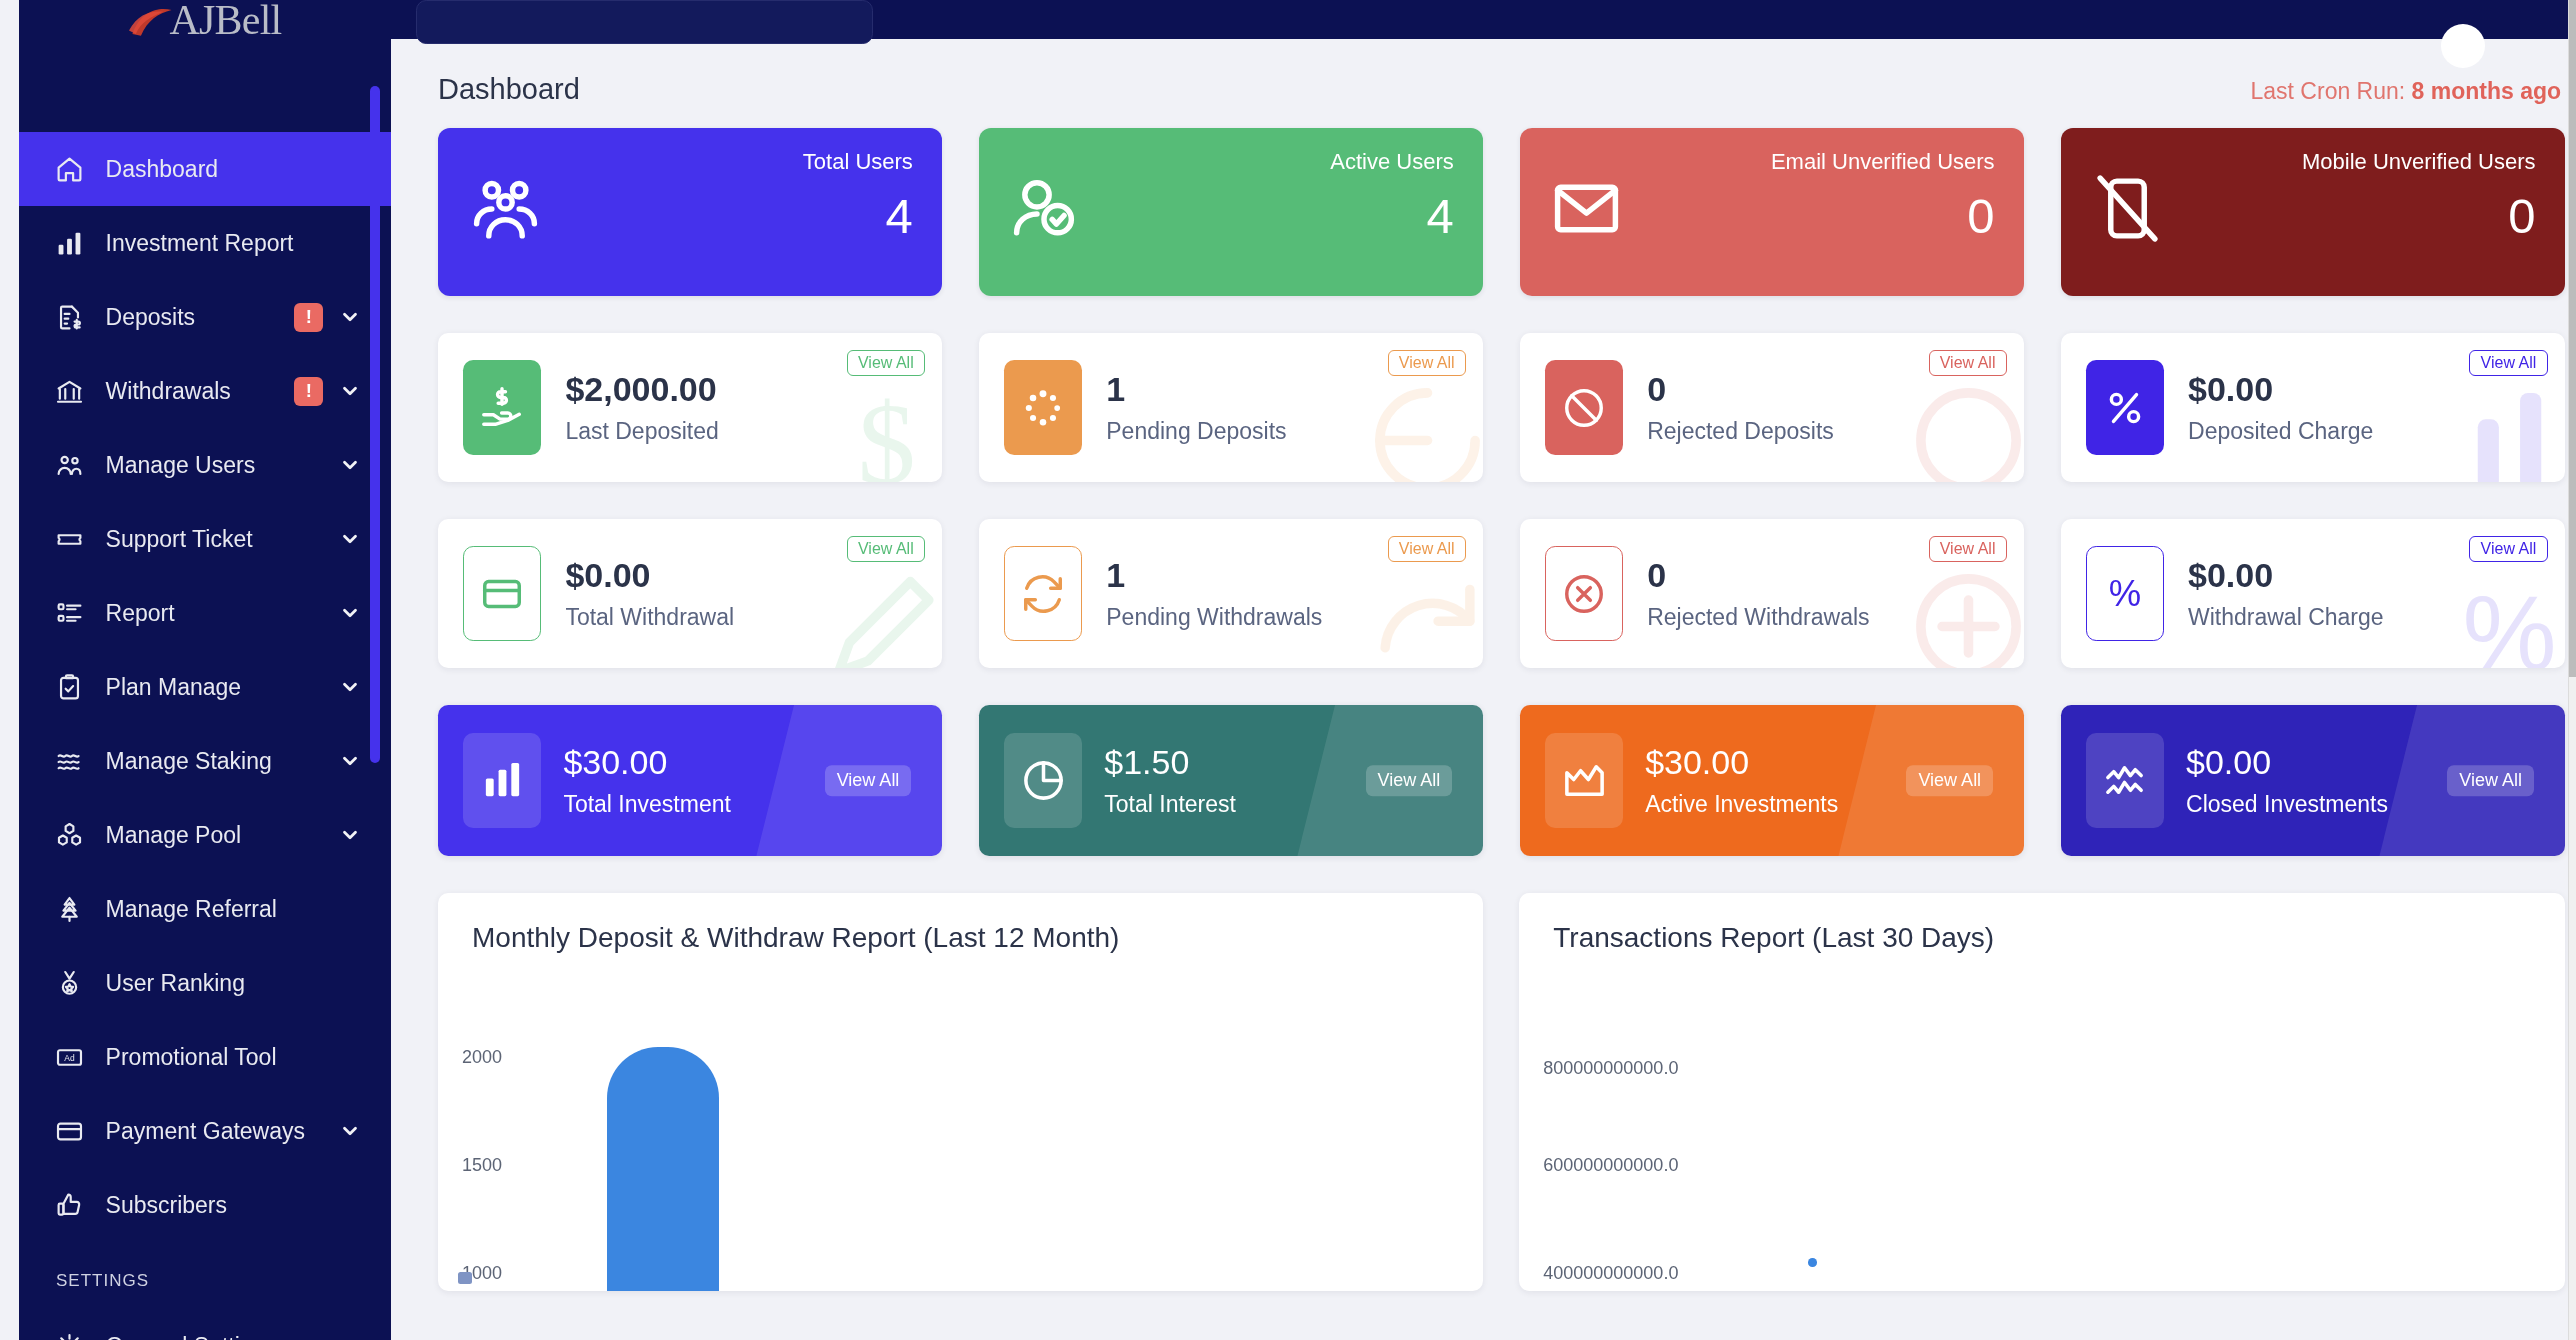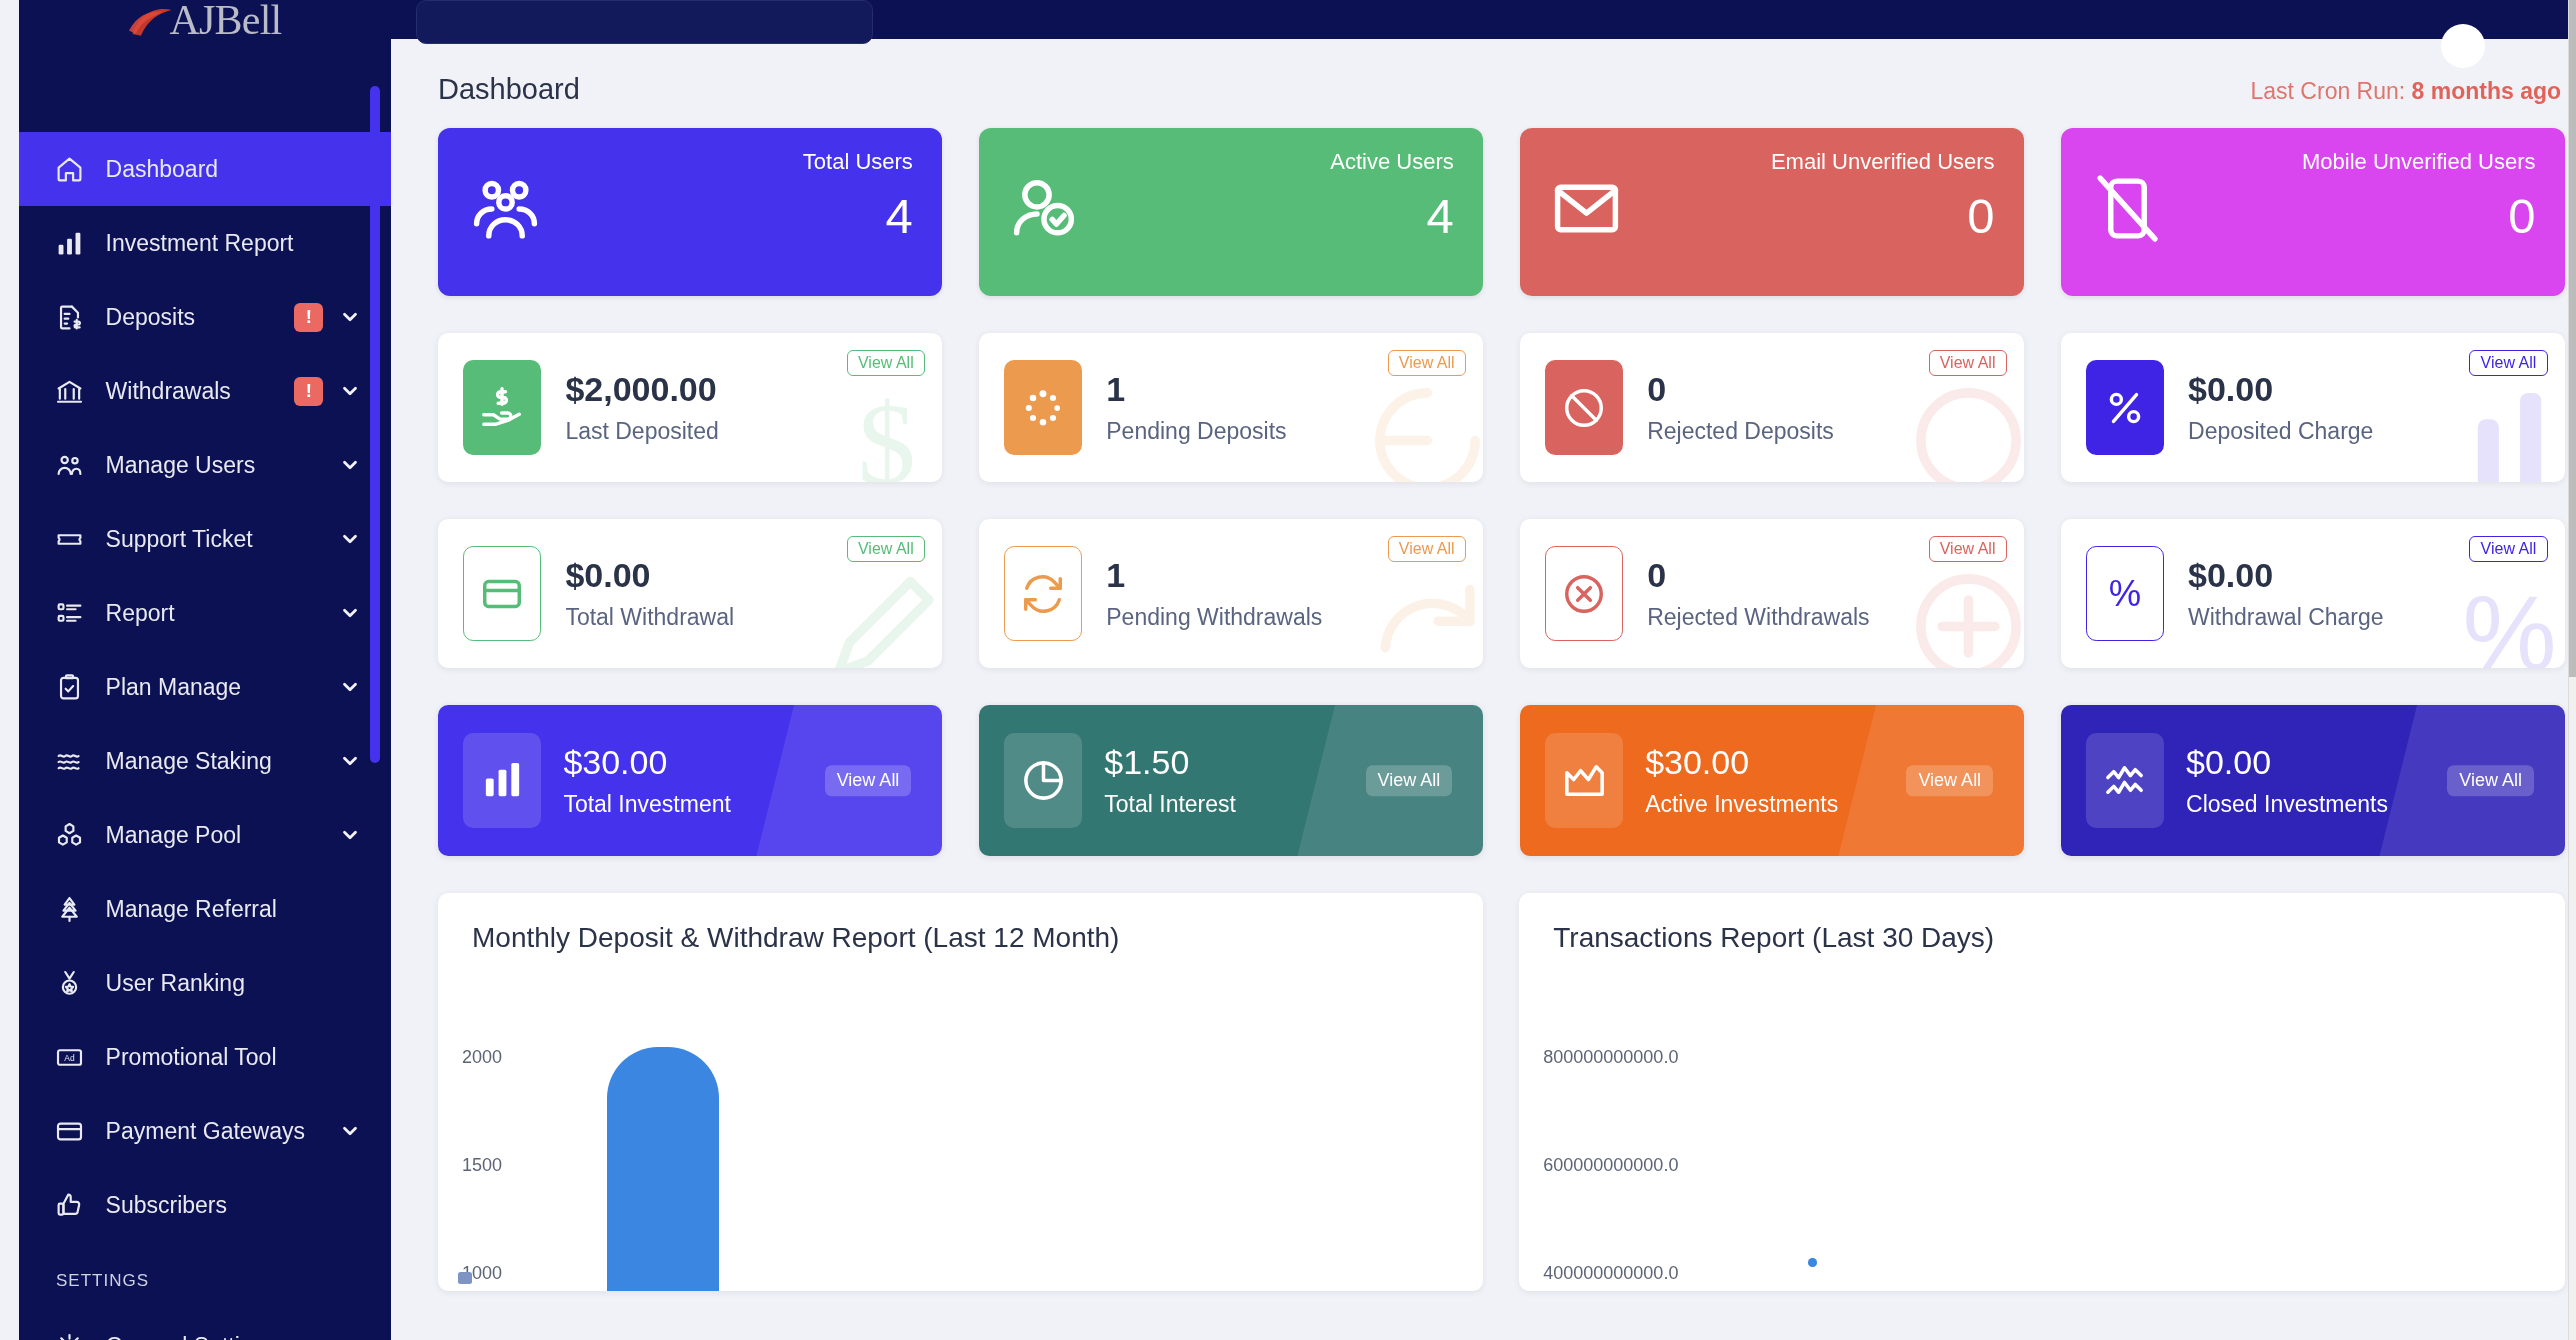--- a/index.html
+++ b/index.html
@@ -434,21 +434,21 @@
           <div class="stat" style="background: rgb(217, 99, 94);">
             <div class="stat-icon">
               <svg viewBox="0 0 24 24" fill="none" stroke="currentColor" stroke-width="1.8" stroke-linecap="round" stroke-linejoin="round">
                 <rect x="2.5" y="5" width="19" height="14" rx="1"></rect>
                 <path d="M2.5 6 12 13.5 21.5 6"></path>
               </svg>
             </div>
             <div class="stat-label">Email Unverified Users</div>
             <div class="stat-value">0</div>
           </div>
-          <div class="stat" style="background: #d946ef;">
+          <div class="stat" style="background: #7f1d1d;">
             <div class="stat-icon">
               <svg viewBox="0 0 24 24" fill="none" stroke="currentColor" stroke-width="1.8" stroke-linecap="round" stroke-linejoin="round">
                 <rect x="6.5" y="3" width="11" height="18" rx="2"></rect>
                 <path d="M3 2 21 22"></path>
               </svg>
             </div>
             <div class="stat-label">Mobile Unverified Users</div>
             <div class="stat-value">0</div>
           </div>
         </div>
@@ -675,21 +675,21 @@
               <div class="tick" style="left: 24px; top: 73px;">2000</div>
               <div class="tick" style="left: 24px; top: 181px;">1500</div>
               <div class="tick" style="left: 24px; top: 289px;">1000</div>
               <div class="bar" style="left: 169px; top: 73px; width: 112px; bottom: -34px; background: rgb(59, 134, 224);"></div>
               <div class="legend-dot" style="left: 20.3px; bottom: 6.8px; background: rgb(127, 148, 196); border-radius: 2.5px;"></div>
             </div>
         </div>
         <div class="chart-card">
           <div class="chart-title">Transactions Report (Last 30 Days)</div>
           <div class="chart-area" id="chart-right">
-              <div class="tick" style="left: 24px; top: 73px;">800000000000.0</div>
+              <div class="tick" style="left: 24px; top: 84px;">800000000000.0</div>
               <div class="tick" style="left: 24px; top: 181px;">600000000000.0</div>
               <div class="tick" style="left: 24px; top: 289px;">400000000000.0</div>
               <div class="dot" style="left: 289px; top: 284px; background: rgb(59, 134, 224);"></div>
             </div>
         </div>
       </div>
 
     </div>
 
     <div class="page-scrollbar">

